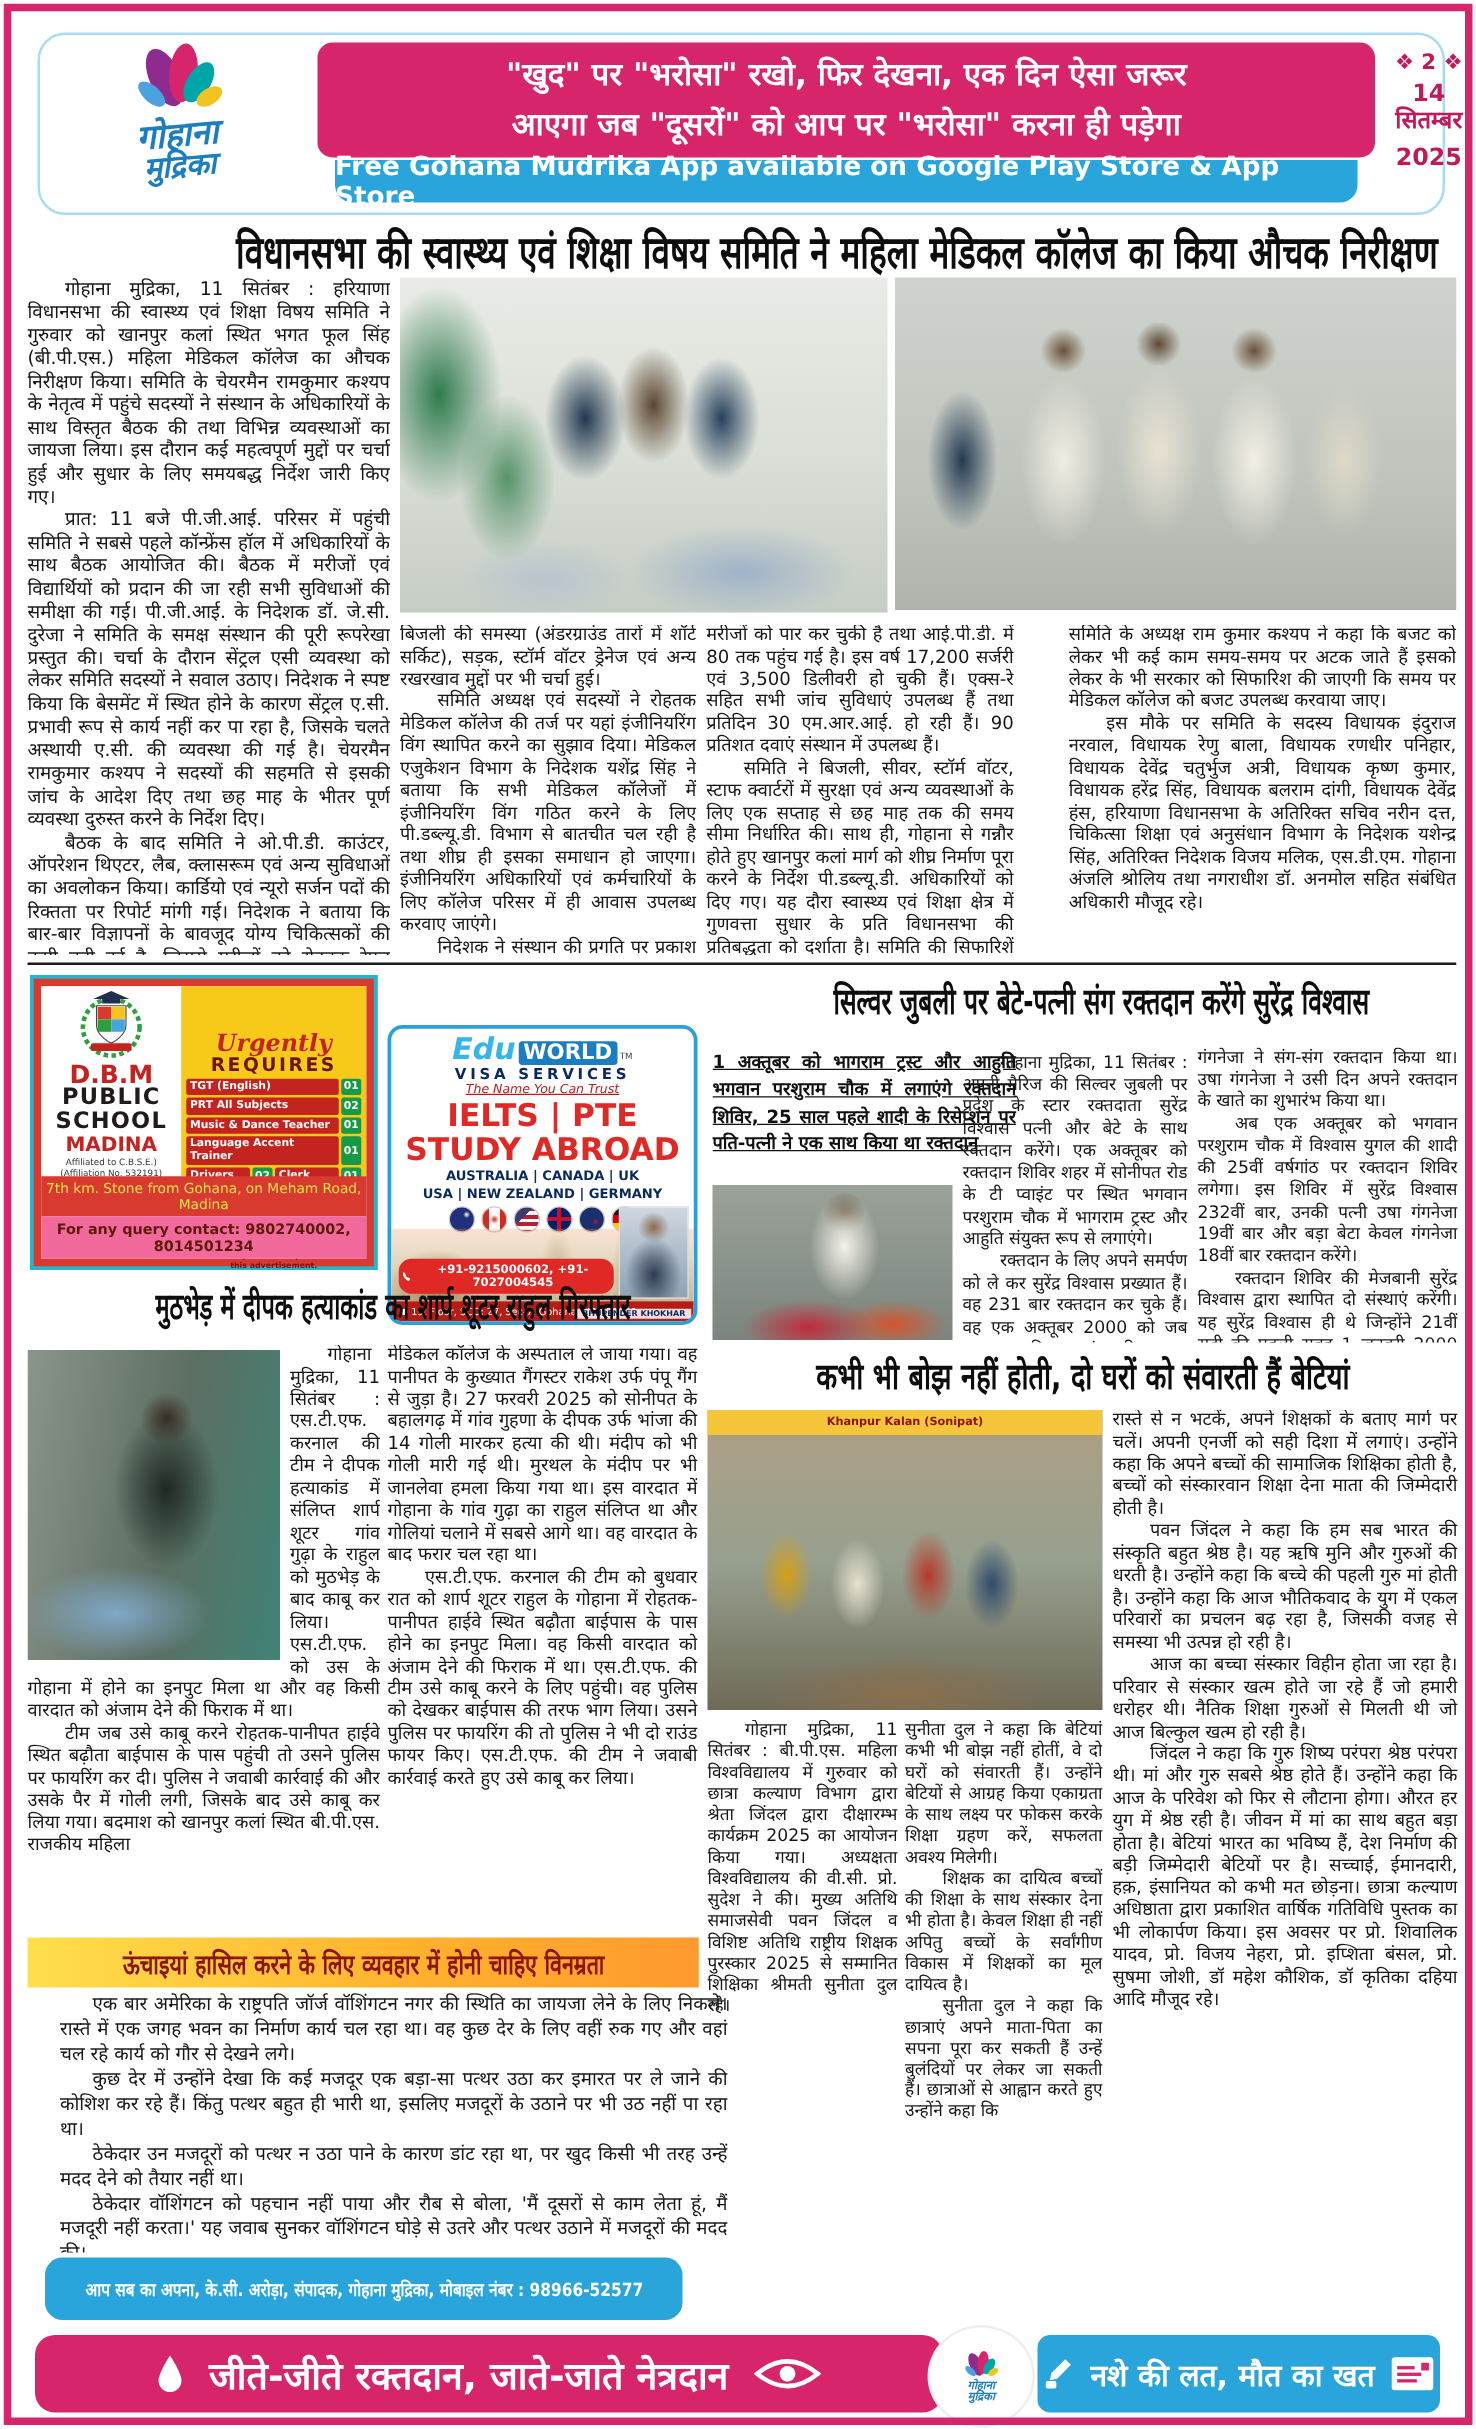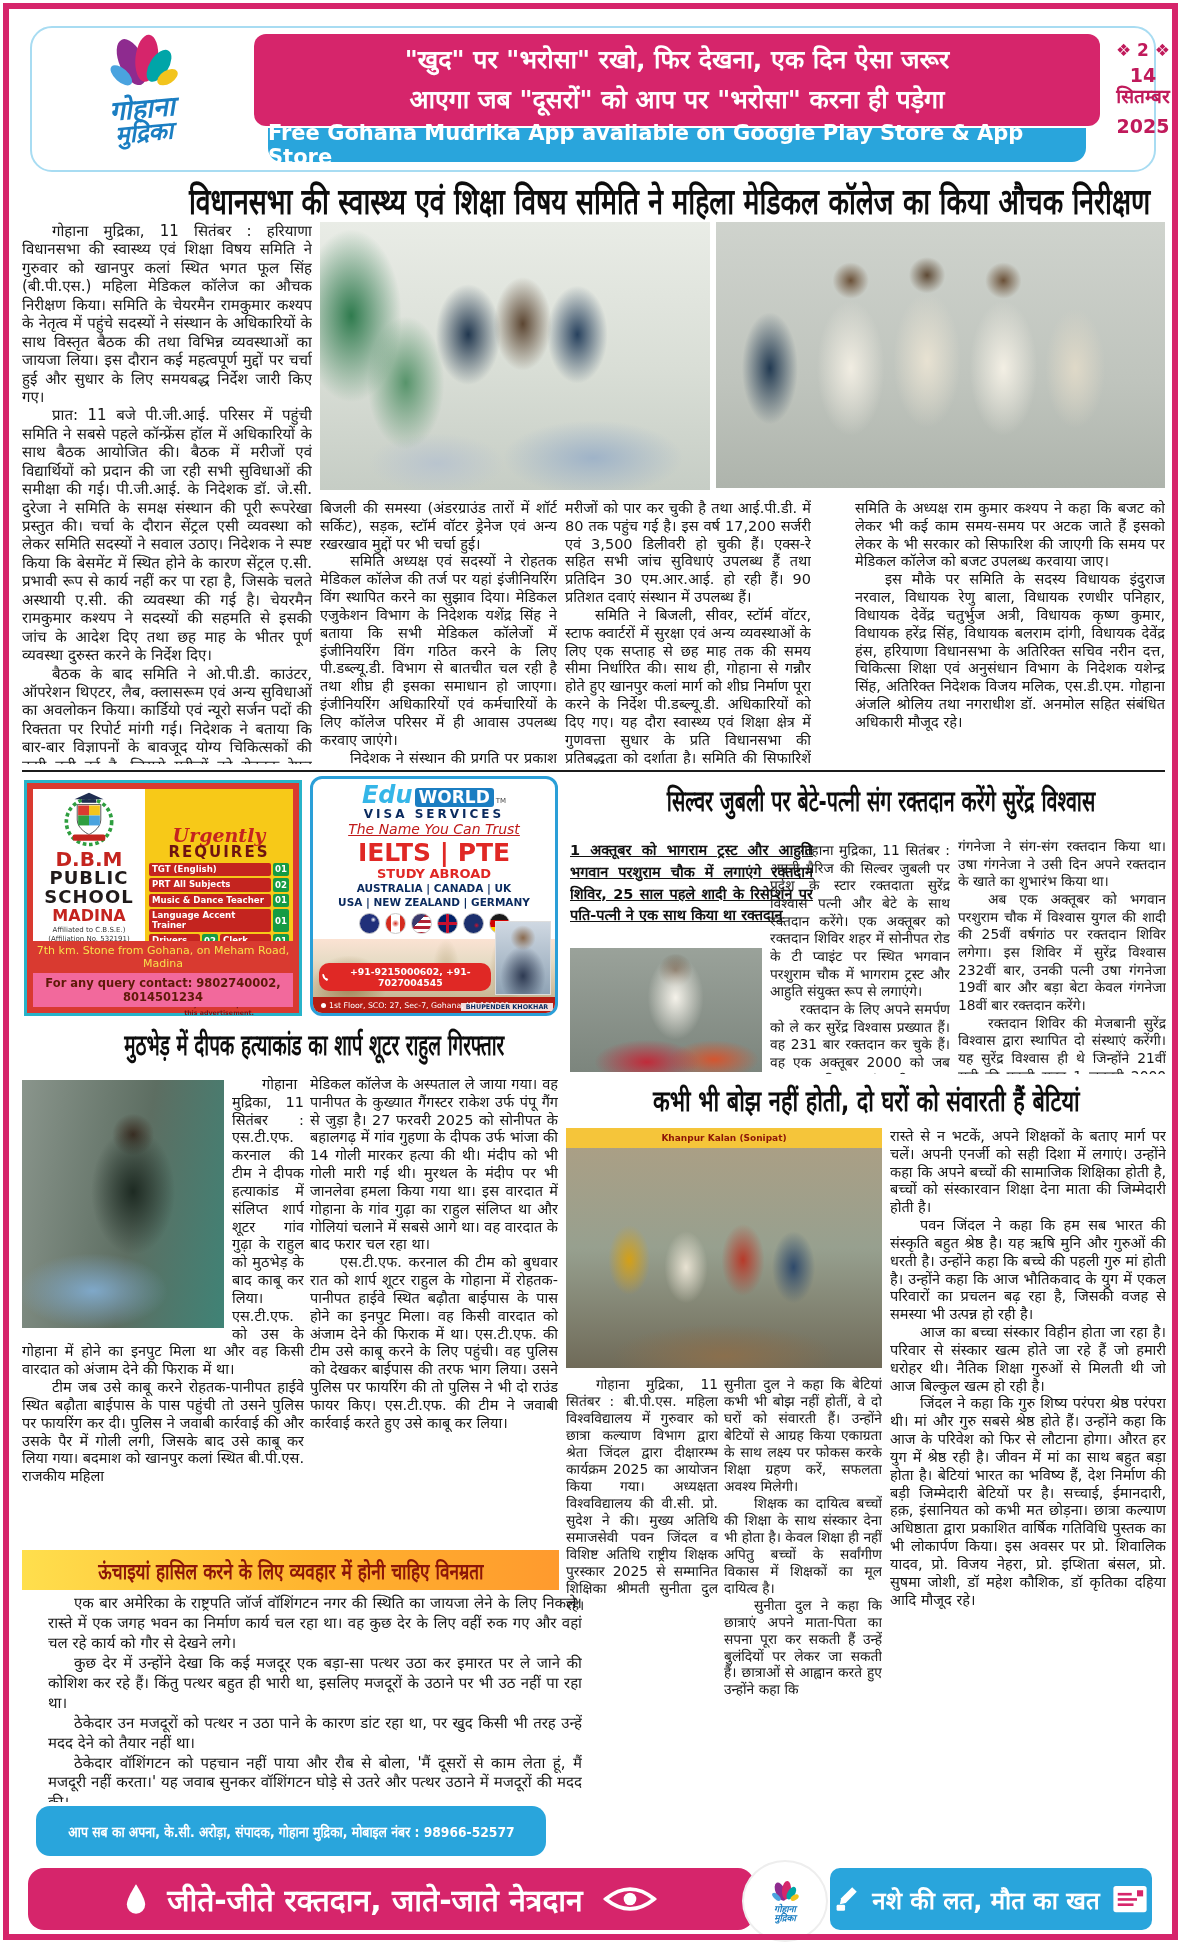--- a/index.html
+++ b/index.html
@@ -95,29 +95,29 @@
   .vrow{display:flex;gap:2px;margin:2px 0;}
   .vlabel{flex:1;background:#c4241f;color:#fff;font-size:8.6px;font-weight:bold;text-align:left;padding:2px 3px;border-radius:2px;line-height:1.1;}
   .vcount{width:16px;background:#169b44;color:#fff;font-size:8.6px;font-weight:bold;display:flex;align-items:center;justify-content:center;border-radius:2px;}
   .dbm-fine{font-size:6.3px;color:#27306b;font-weight:bold;line-height:1.3;}
   .dbm-salary{font-size:6.3px;background:#fff;border-radius:6px;display:inline-block;padding:0 5px;color:#27306b;font-weight:bold;}
   .dbm-email{font-size:6.3px;color:#7a1012;font-weight:bold;line-height:1.3;}
   .dbm-road{background:#d93a30;color:#f7e04b;font-weight:normal;font-size:11px;text-align:center;padding:3px 0;}
   .dbm-contact{background:#f2699c;color:#5e1a08;font-weight:bold;font-size:11.5px;text-align:center;padding:3px 0;}
 
   
-  #adEdu{left:310px;top:776px;width:248px;height:240px;border:3px solid #2a9fd8;border-radius:12px;background:#fff;box-sizing:border-box;overflow:hidden;}
+  #adEdu{left:310px;top:820px;width:248px;height:240px;border:3px solid #2a9fd8;border-radius:12px;background:#fff;box-sizing:border-box;overflow:hidden;}
   .edu-logo-row{display:flex;justify-content:center;align-items:baseline;gap:2px;margin-top:4px;}
   .edu-edu{color:#35b6e8;font-size:24px;font-weight:bold;font-style:italic;line-height:1;}
   .edu-world{background:#1b7ec2;color:#fff;font-size:17px;font-weight:bold;padding:1px 4px;border-radius:3px;line-height:1;}
   .edu-tm{font-size:7px;color:#444;}
   .edu-visa{text-align:center;color:#0a2a5e;font-weight:bold;letter-spacing:3px;font-size:12px;line-height:1.2;}
-  .edu-tag{text-align:center;color:#c01a1a;font-style:italic;font-size:14px;text-decoration:underline;}
+  .edu-tag{text-align:center;color:#c01a1a;font-style:italic;font-size:10px;text-decoration:underline;}
   .edu-ielts{text-align:center;color:#e02825;font-weight:bold;font-size:25px;line-height:1.05;margin-top:3px;}
-  .edu-study{text-align:center;color:#e02825;font-weight:bold;font-size:13px;line-height:1.05;}
+  .edu-study{text-align:center;color:#e02825;font-weight:bold;font-size:25px;line-height:1.05;}
   .edu-countries{text-align:center;color:#0a2a5e;font-weight:bold;font-size:10.5px;line-height:1.3;margin-top:2px;}
   .flags{display:flex;justify-content:center;gap:5px;margin-top:3px;}
   .flag{width:19px;height:19px;border-radius:50%;border:1px solid #c9c9c9;}
   .fl-au{background:radial-gradient(4px 4px at 70% 30%,#fff,rgba(255,255,255,0) 70%),#20307a;}
   .fl-ca{background:radial-gradient(5px 5px at 50% 50%,#d52b1e,rgba(213,43,30,0) 75%),linear-gradient(90deg,#d52b1e 0 26%,#fff 26% 74%,#d52b1e 74%);}
   .fl-us{background:linear-gradient(135deg,#3c3b6e 38%, rgba(0,0,0,0) 38%),repeating-linear-gradient(180deg,#b22234 0 3px,#fff 3px 6px);}
   .fl-uk{background:linear-gradient(0deg, rgba(0,0,0,0) 42%, #c8102e 42% 58%, rgba(0,0,0,0) 58%),linear-gradient(90deg, rgba(0,0,0,0) 42%, #c8102e 42% 58%, rgba(0,0,0,0) 58%),#012169;}
   .fl-nz{background:radial-gradient(4px 4px at 66% 60%,#c8102e,rgba(200,16,46,0) 70%),#1b2f6d;}
   .fl-de{background:linear-gradient(180deg,#1a1a1a 0 33%,#d00000 33% 66%,#ffce00 66%);}
   .edu-monuments{position:absolute;left:0;right:0;bottom:16px;height:58px;background:

